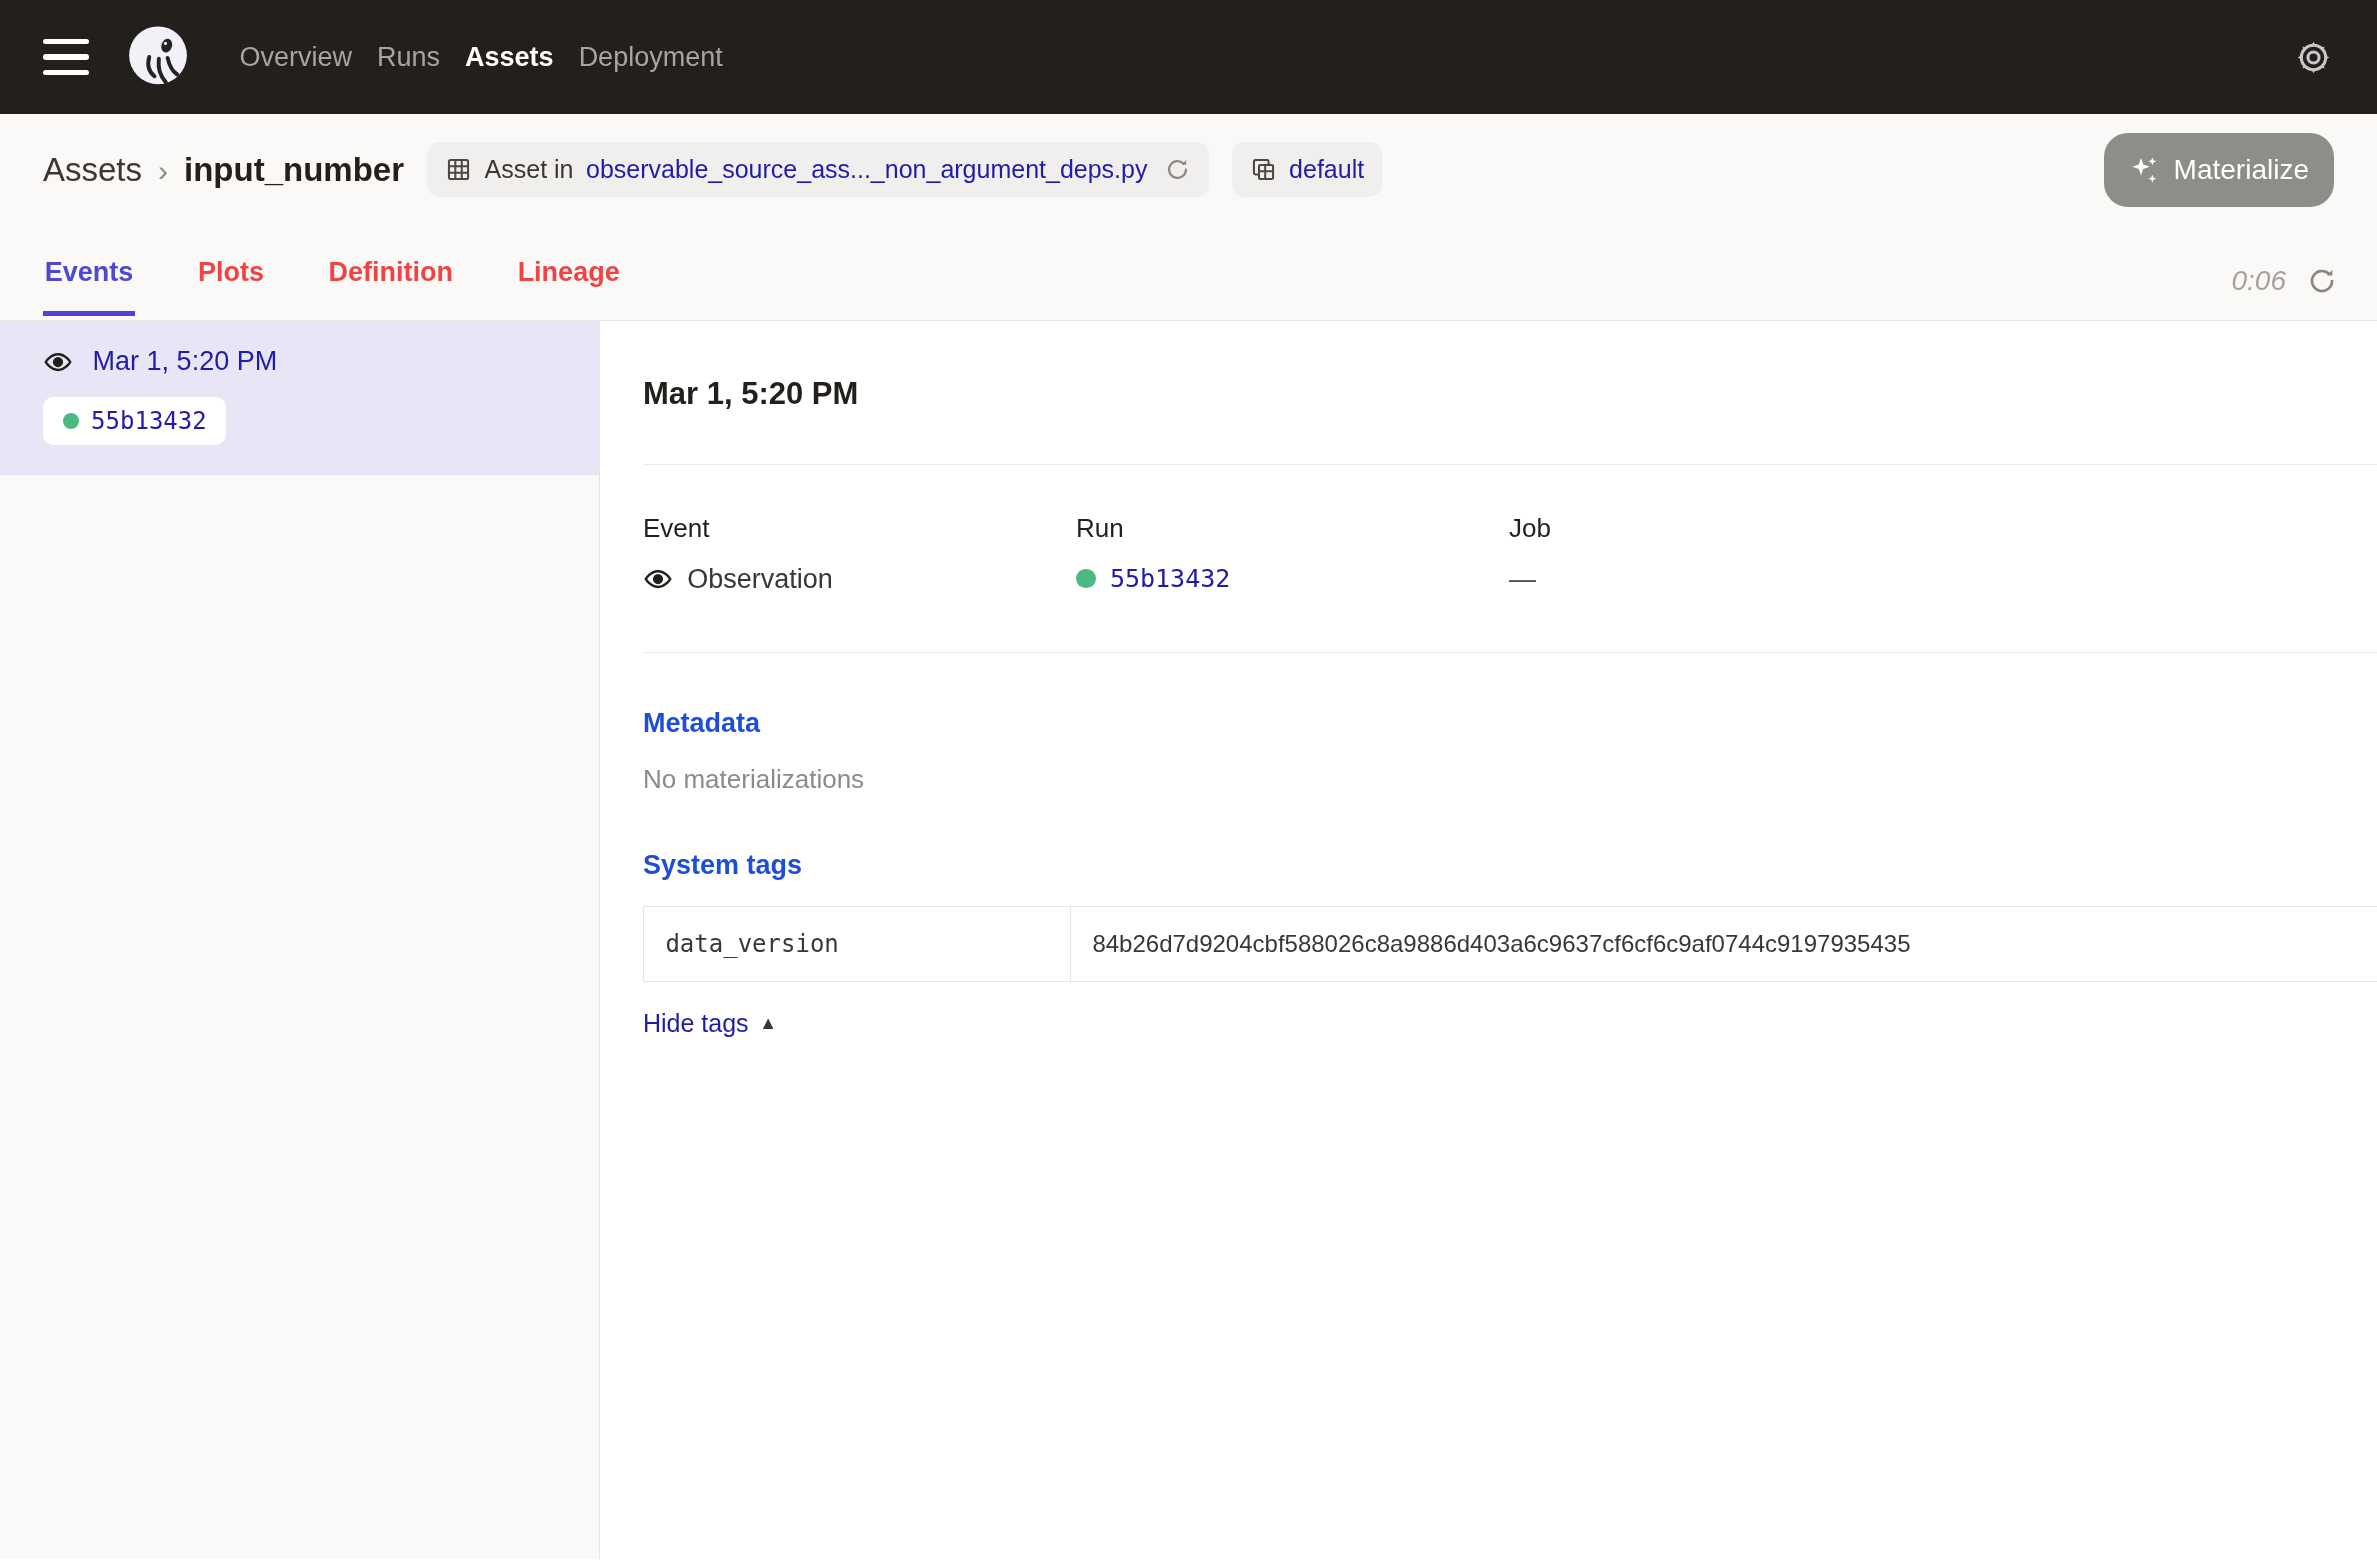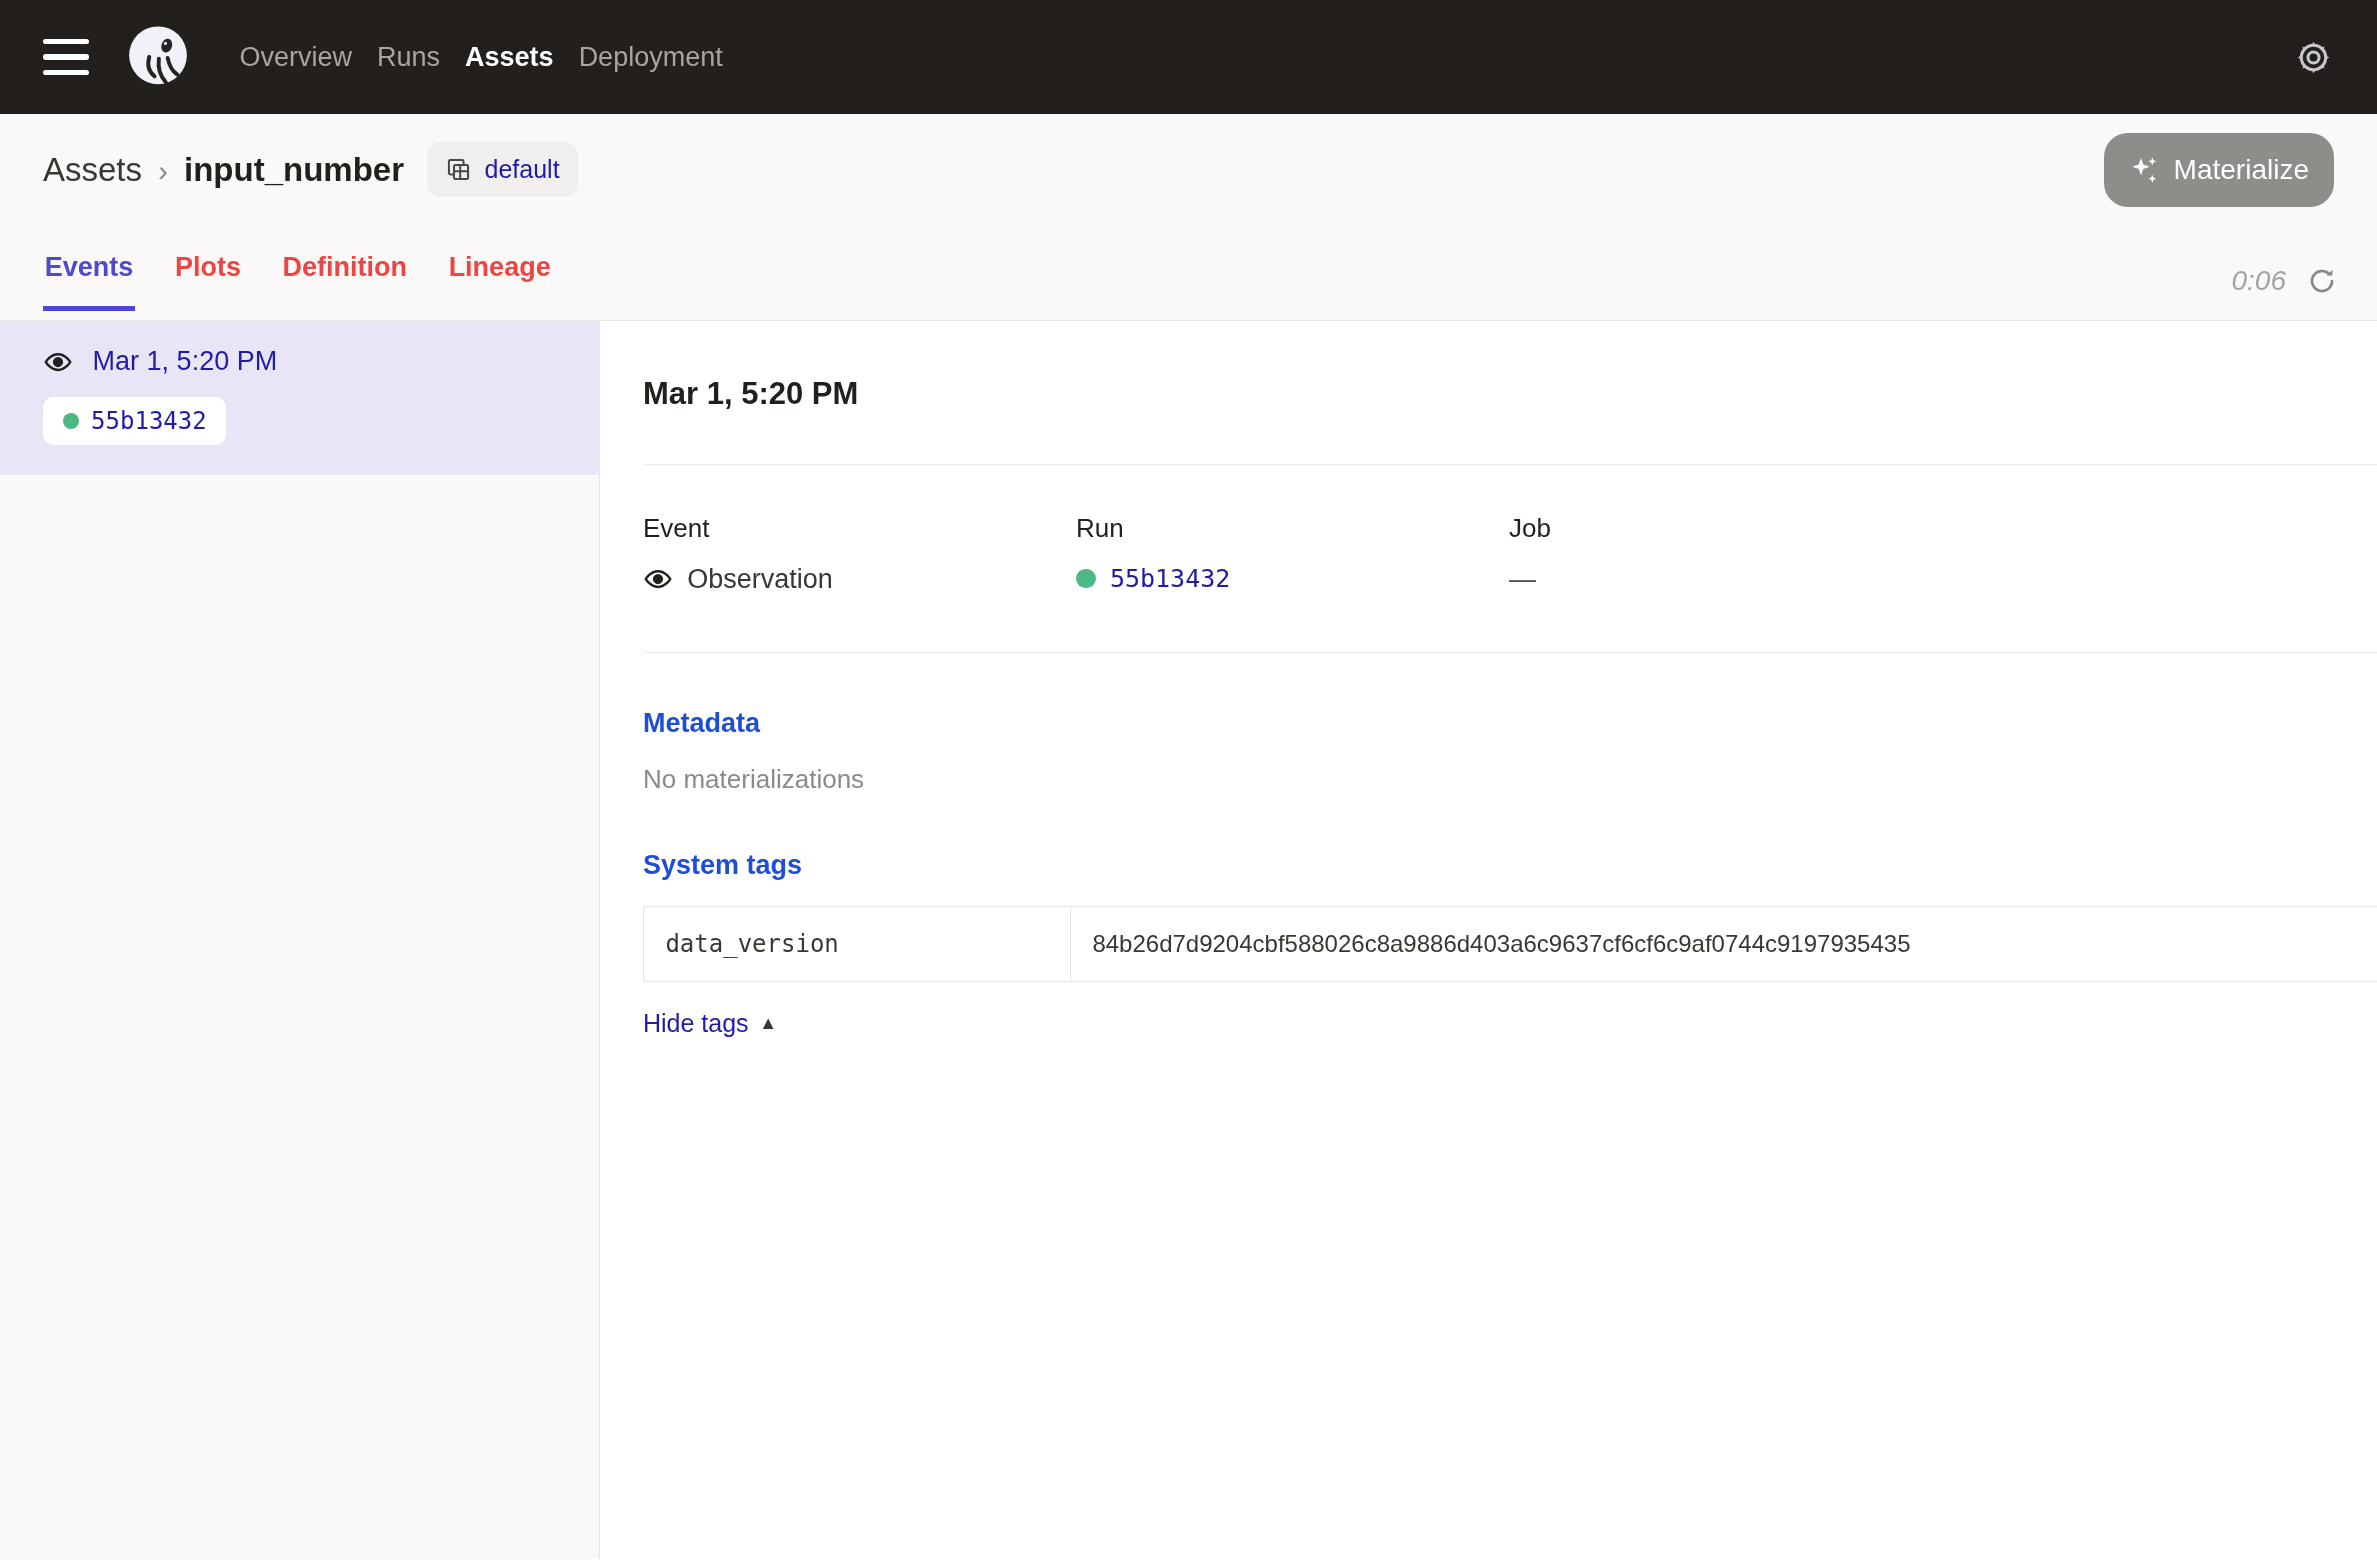--- a/index.html
+++ b/index.html
@@ -29,21 +29,21 @@
   .crumb-sep { font-size:30px; color:#8d8a86; }
   .crumb-current { font-size:33px; font-weight:700; color:#231f1b; }
   .pill { display:flex; align-items:center; gap:12.5px; background:#f0efed; border-radius:12.5px; height:55px; padding:0 18px; font-size:25px; color:#3a3733; white-space:nowrap; }
   .pill a { color:#211ca8; text-decoration:none; cursor:pointer; }
   .pill .icon { display:flex; color:#4a4744; }
   .refresh-small { color:#8d8a86; display:flex; cursor:pointer; margin-left:3.6px; }
   .materialize { margin-left:auto; display:flex; align-items:center; gap:12.5px; background:#8f8d8a; color:#ffffff; border:none; border-radius:24px; height:74px; padding:0 25px; font-size:28px; font-family:"Liberation Sans", sans-serif; cursor:pointer; }
 
   
   .tabs-row { height:96px; background:#faf9f8; display:flex; align-items:flex-end; padding:0 39px 0 43px; border-bottom:1.8px solid #eae8e5; }
-  .tabs { display:flex; gap:38px; height:100%; align-items:flex-start; }
+  .tabs { display:flex; gap:61px; height:100%; align-items:center; }
   .tab { font-size:27px; font-weight:600; color:#ef4444; padding:27px 1.8px 23px; border-bottom:5.4px solid transparent; cursor:pointer; }
   .tab.active { color:#4f48d0; border-bottom-color:#4f43dd; }
   .tabs-right { margin-left:auto; display:flex; align-items:center; gap:20px; padding-bottom:23px;font-style:italic; }
   .countdown { font-size:28px; color:#a5a29e; }
   .refresh-btn { color:#8a8783; display:flex; cursor:pointer; }
 
   
   .content { display:flex; height:1238px; }
   .sidebar { width:600px; flex:0 0 auto; background:#faf9f8; border-right:1.8px solid #e7e5e2; }
   .event-item { background:#e8e6f6; padding:25px 43px 30px; cursor:pointer; }
@@ -114,20 +114,36 @@
   </div>
 </header>
 
 <div class="crumb-row">
   <div class="crumbs">
     <a class="crumb-root">Assets</a>
     <span class="crumb-sep">›</span>
     <span class="crumb-current">input_number</span>
   </div>
 
+  <div class="pill">
+    <span class="icon">
+      <svg viewBox="0 0 24 24" width="27" height="27" fill="none" stroke="currentColor" stroke-width="1.8">
+        <rect x="3.5" y="3.5" width="17" height="17" rx="1.5"></rect>
+        <path d="M3.5 9.2h17M3.5 14.9h17M9.2 3.5v17M14.9 3.5v17"></path>
+      </svg>
+    </span>
+    <span>Asset in</span>
+    <a>observable_source_ass..._non_argument_deps.py</a>
+    <span class="refresh-small">
+      <svg viewBox="0 0 24 24" width="27" height="27" fill="none" stroke="currentColor" stroke-width="2" stroke-linecap="round">
+        <path d="M19.5 12a7.5 7.5 0 1 1-2.2-5.3"></path>
+          <path d="M19.8 3.6v4.2h-4.2" fill="currentColor" stroke="none"></path>
+      </svg>
+    </span>
+  </div>
 
   <div class="pill">
     <span class="icon">
       <svg viewBox="0 0 24 24" width="27" height="27" fill="none" stroke="currentColor" stroke-width="1.8">
         <rect x="8" y="8" width="12.5" height="12.5" rx="1.2"></rect>
         <path d="M8 13.5h12.5M13.5 8v12.5"></path>
         <path d="M16.5 8V4.8a1.3 1.3 0 0 0-1.3-1.3H4.8a1.3 1.3 0 0 0-1.3 1.3v10.4a1.3 1.3 0 0 0 1.3 1.3H8"></path>
       </svg>
     </span>
     <a>default</a>

